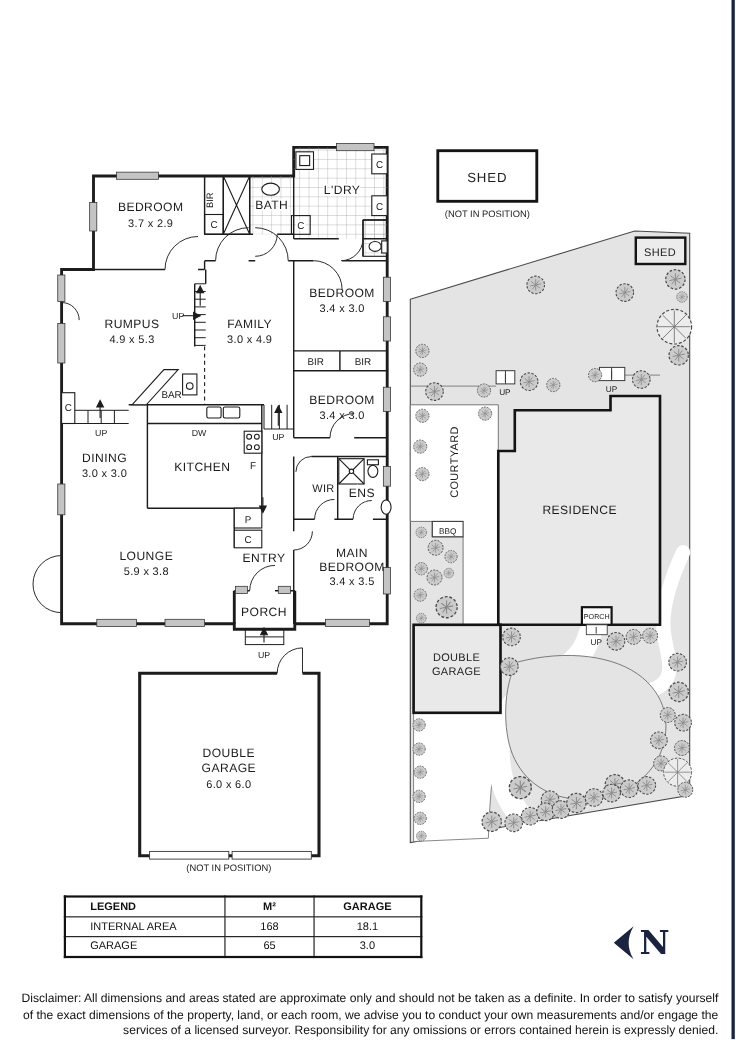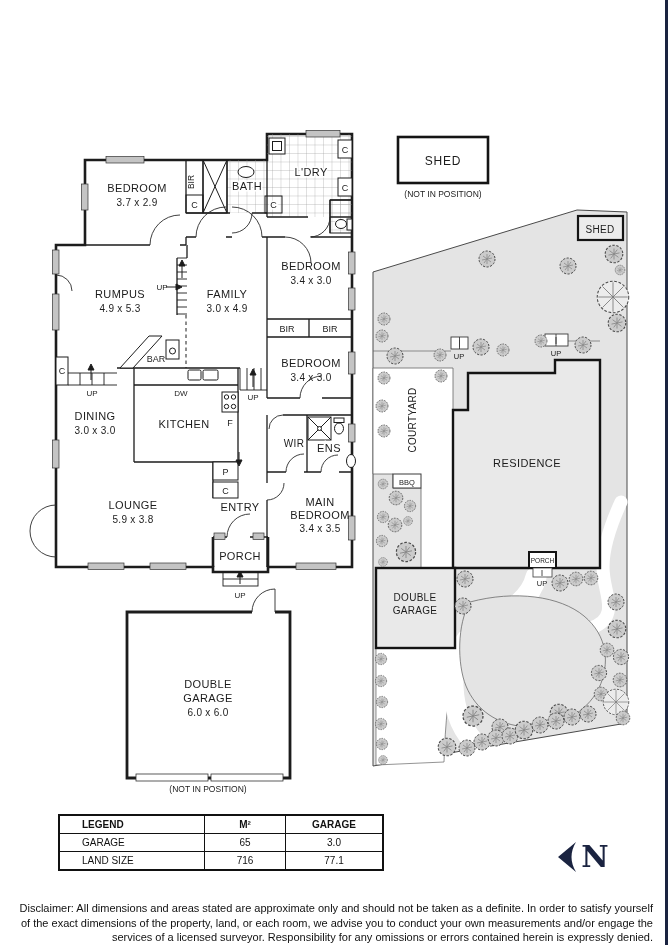--- a/index.html
+++ b/index.html
@@ -336,29 +336,29 @@
 </svg>
 
 <table class="legend-table">
   <tbody>
     <tr>
       <th class="cname">LEGEND</th>
       <th class="cnum">M²</th>
       <th class="csq">GARAGE</th>
     </tr>
     <tr>
+      <td class="cname">INTERNAL AREA</td>
+      <td class="cnum">168</td>
+      <td class="csq">18.1</td>
+    </tr>
+    <tr>
       <td class="cname">GARAGE</td>
       <td class="cnum">65</td>
       <td class="csq">3.0</td>
     </tr>
-    <tr>
-      <td class="cname">LAND SIZE</td>
-      <td class="cnum">716</td>
-      <td class="csq">77.1</td>
-    </tr>
   </tbody>
 </table>
 
 <div class="disclaimer">Disclaimer: All dimensions and areas stated are approximate only and should not be taken as a definite. In order to satisfy yourself of the exact dimensions of the property, land, or each room, we advise you to conduct your own measurements and/or engage the services of a licensed surveyor. Responsibility for any omissions or errors contained herein is expressly denied.</div>
 
 <div class="navy-border"></div>
 
 </div>
 
 </body></html>

